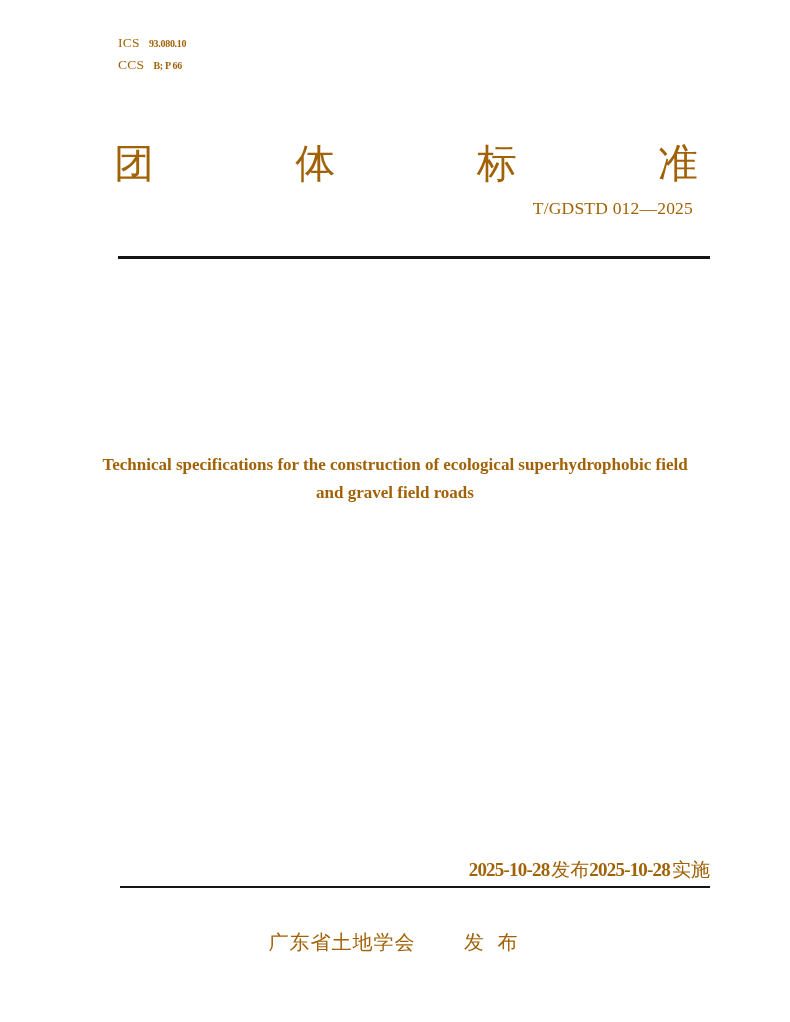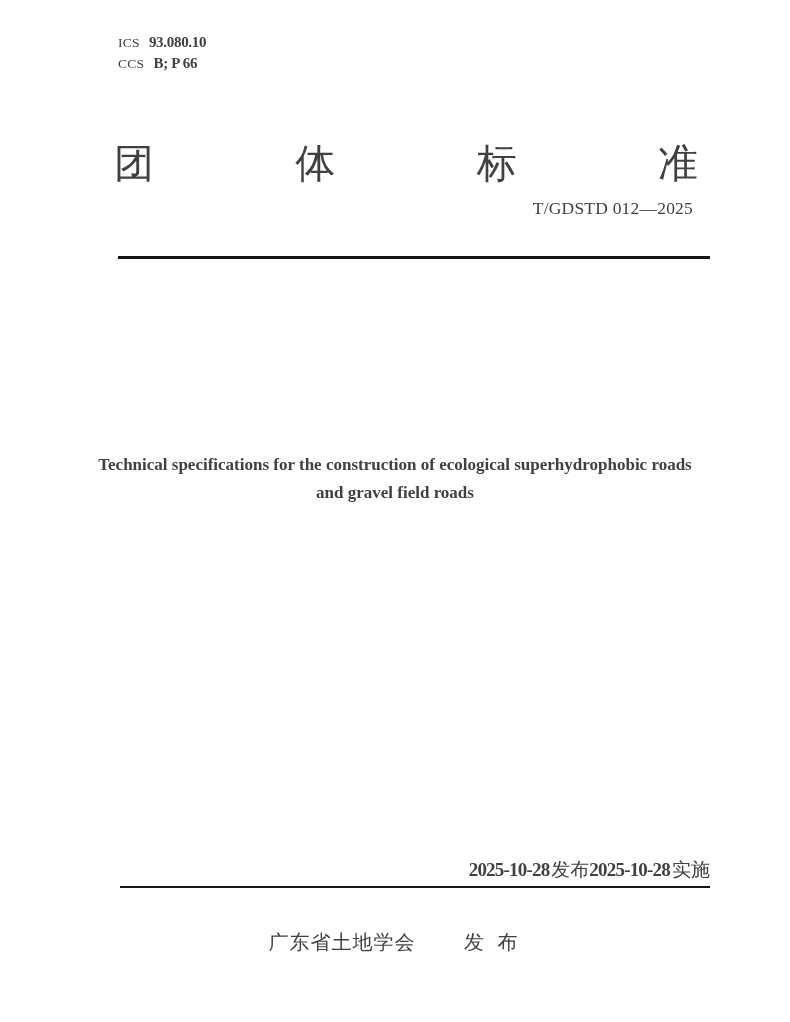--- a/index.html
+++ b/index.html
@@ -5,21 +5,21 @@
   * { margin: 0; padding: 0; box-sizing: border-box; }
   html, body { background: #e8e8e8; }
   body { font-family: "Liberation Serif", serif; }
 
   .page {
     position: relative;
     width: 790px;
     height: 1022px;
     margin: 0 auto;
     background: #ffffff;
-    color: #404040;
+    color: #a16207;
     overflow: hidden;
   }
 
   
   .codes {
     position: absolute;
     left: 118px;
     top: 32px;
   }
   .code-line {
@@ -28,21 +28,21 @@
     line-height: 21px;
   }
   .code-label {
     font-family: "Liberation Serif", serif;
     font-size: 13.5px;
     letter-spacing: 0.3px;
   }
   .code-value {
     font-family: "Liberation Serif", serif;
     font-weight: 700;
-    font-size: 15px;
+    font-size: 10px;
     margin-left: 9px;
     letter-spacing: -0.3px;
   }
 
   
   .header-row {
     position: absolute;
     left: 114px;
     top: 143px;
     width: 584px;
@@ -171,21 +171,21 @@
     <span class="header-char">标</span>
     <span class="header-char">准</span>
   </div>
 
   <div class="std-number">T/GDSTD 012—2025</div>
 
   <div class="rule rule-top"></div>
 
 
   <div class="title-en">
-    <div>Technical specifications for the construction of ecological superhydrophobic roads</div>
+    <div>Technical specifications for the construction of ecological superhydrophobic field</div>
     <div>and gravel field roads</div>
   </div>
 
   <div class="dates-row">
     <div class="date-group">
       <span class="date-value">2025-10-28</span>
       <span class="date-label">发布</span>
     </div>
     <div class="date-group">
       <span class="date-value">2025-10-28</span>

